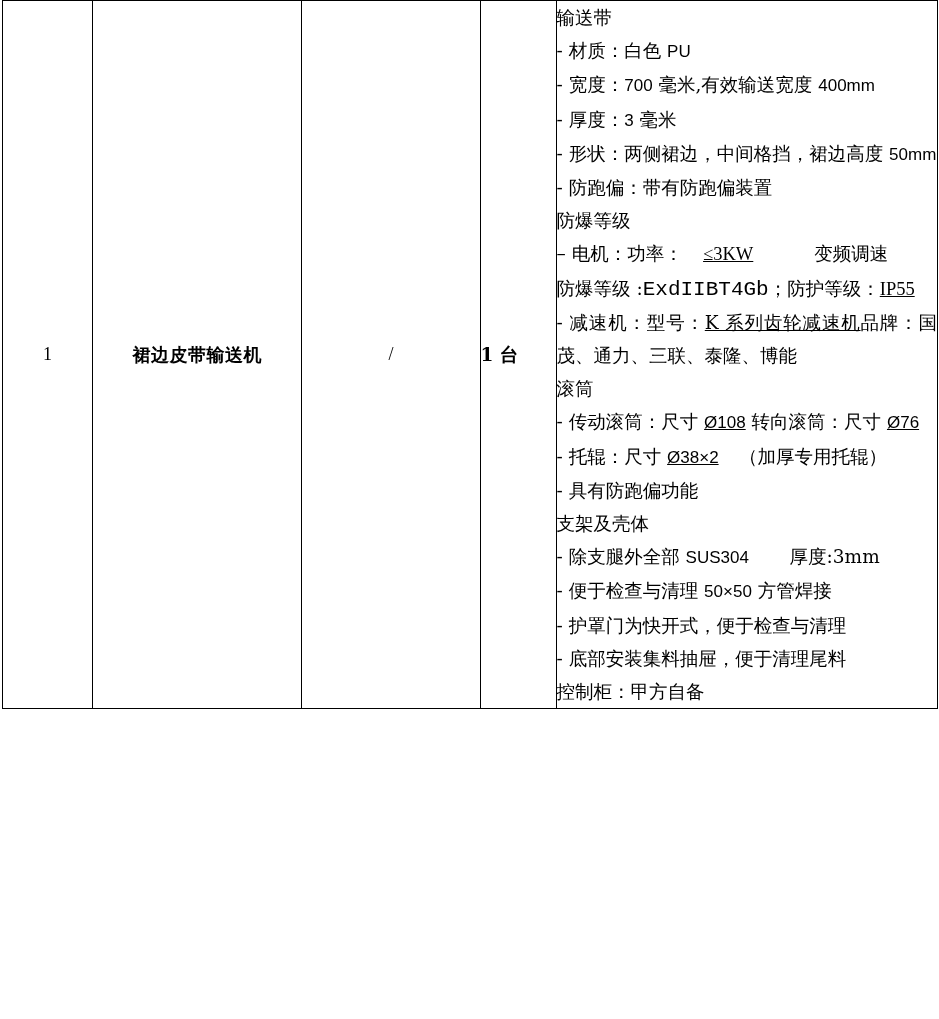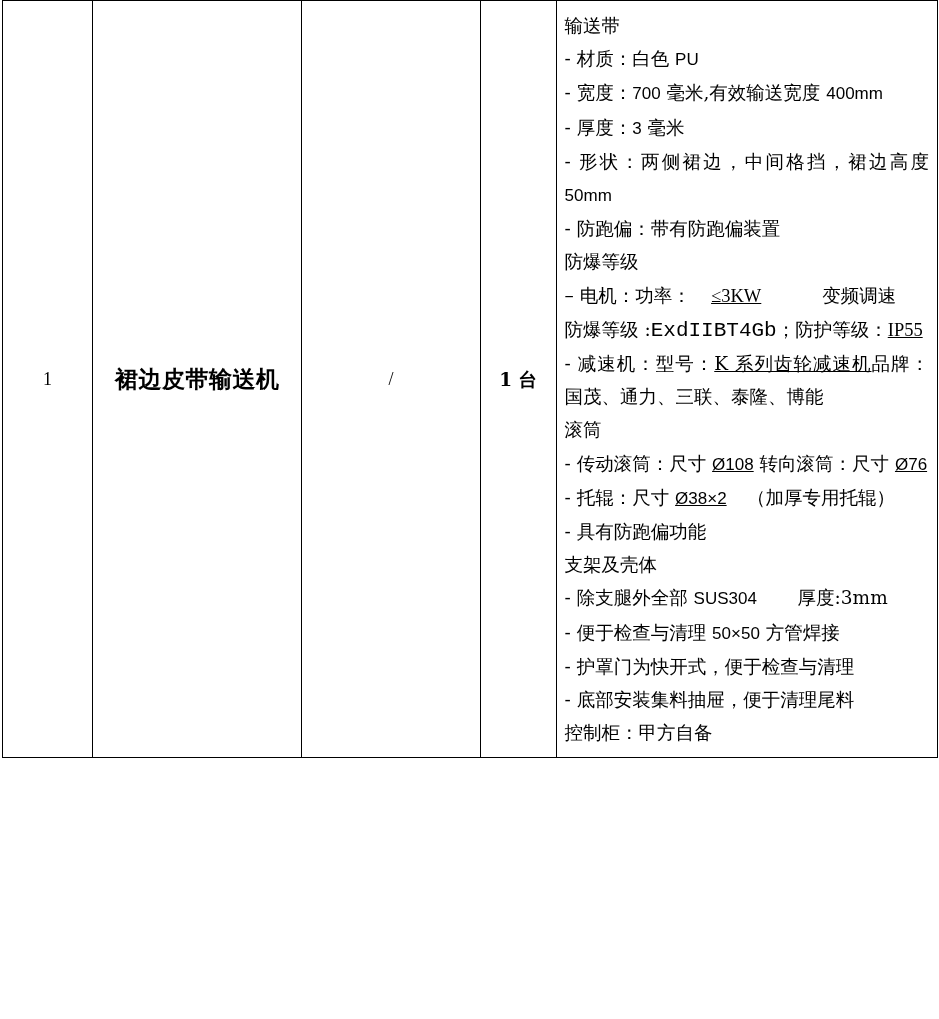--- a/index.html
+++ b/index.html
@@ -22,46 +22,45 @@
   }
   table.spec-table {
     border-collapse: collapse;
     width: 936px;
     margin-left: 2px;
     table-layout: fixed;
   }
   table.spec-table td {
     border: 1px solid #000000;
     vertical-align: middle;
-    padding: 8px;
+    padding: 0;
   }
   col.c-index { width: 90px; }
   col.c-name  { width: 209px; }
   col.c-spec  { width: 178px; }
   col.c-qty   { width: 76px; }
   col.c-desc  { width: 381px; }
 
   .cell-index {
     text-align: center;
     font-size: 18px;
     font-family: "Liberation Serif", serif;
   }
   .cell-name {
     text-align: center;
-    font-size: 23px;
+    font-size: 18px;
     font-weight: bold;
     font-family: "DejaVu Serif", serif;
     letter-spacing: 0.5px;
   }
   .cell-spec {
     text-align: center;
     font-size: 18px;
   }
   .cell-qty {
-    text-align: center;
     font-size: 18.5px;
     font-weight: bold;
     font-family: "DejaVu Serif", serif;
   }
   .cell-desc {
     vertical-align: top;
     padding: 4px 6px 2px 8px;
     font-size: 18.5px;
     line-height: 33.2px;
     font-family: "DejaVu Serif", serif;

